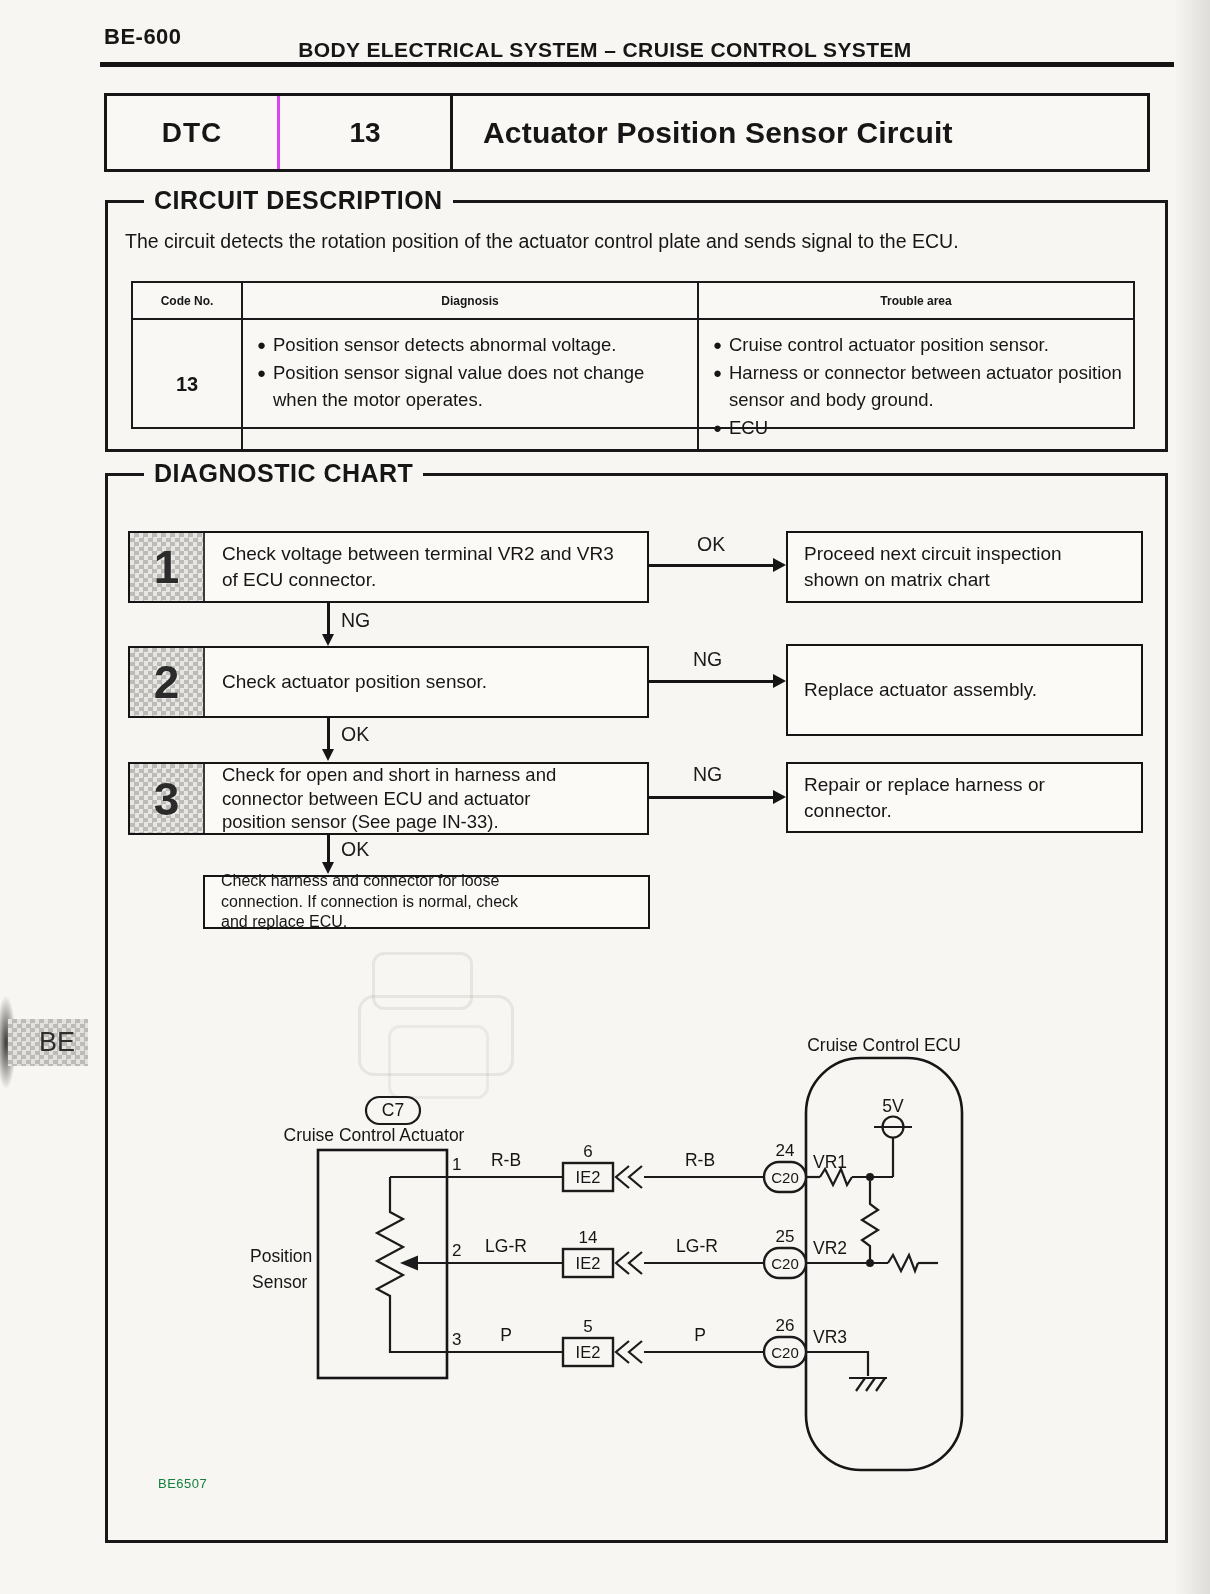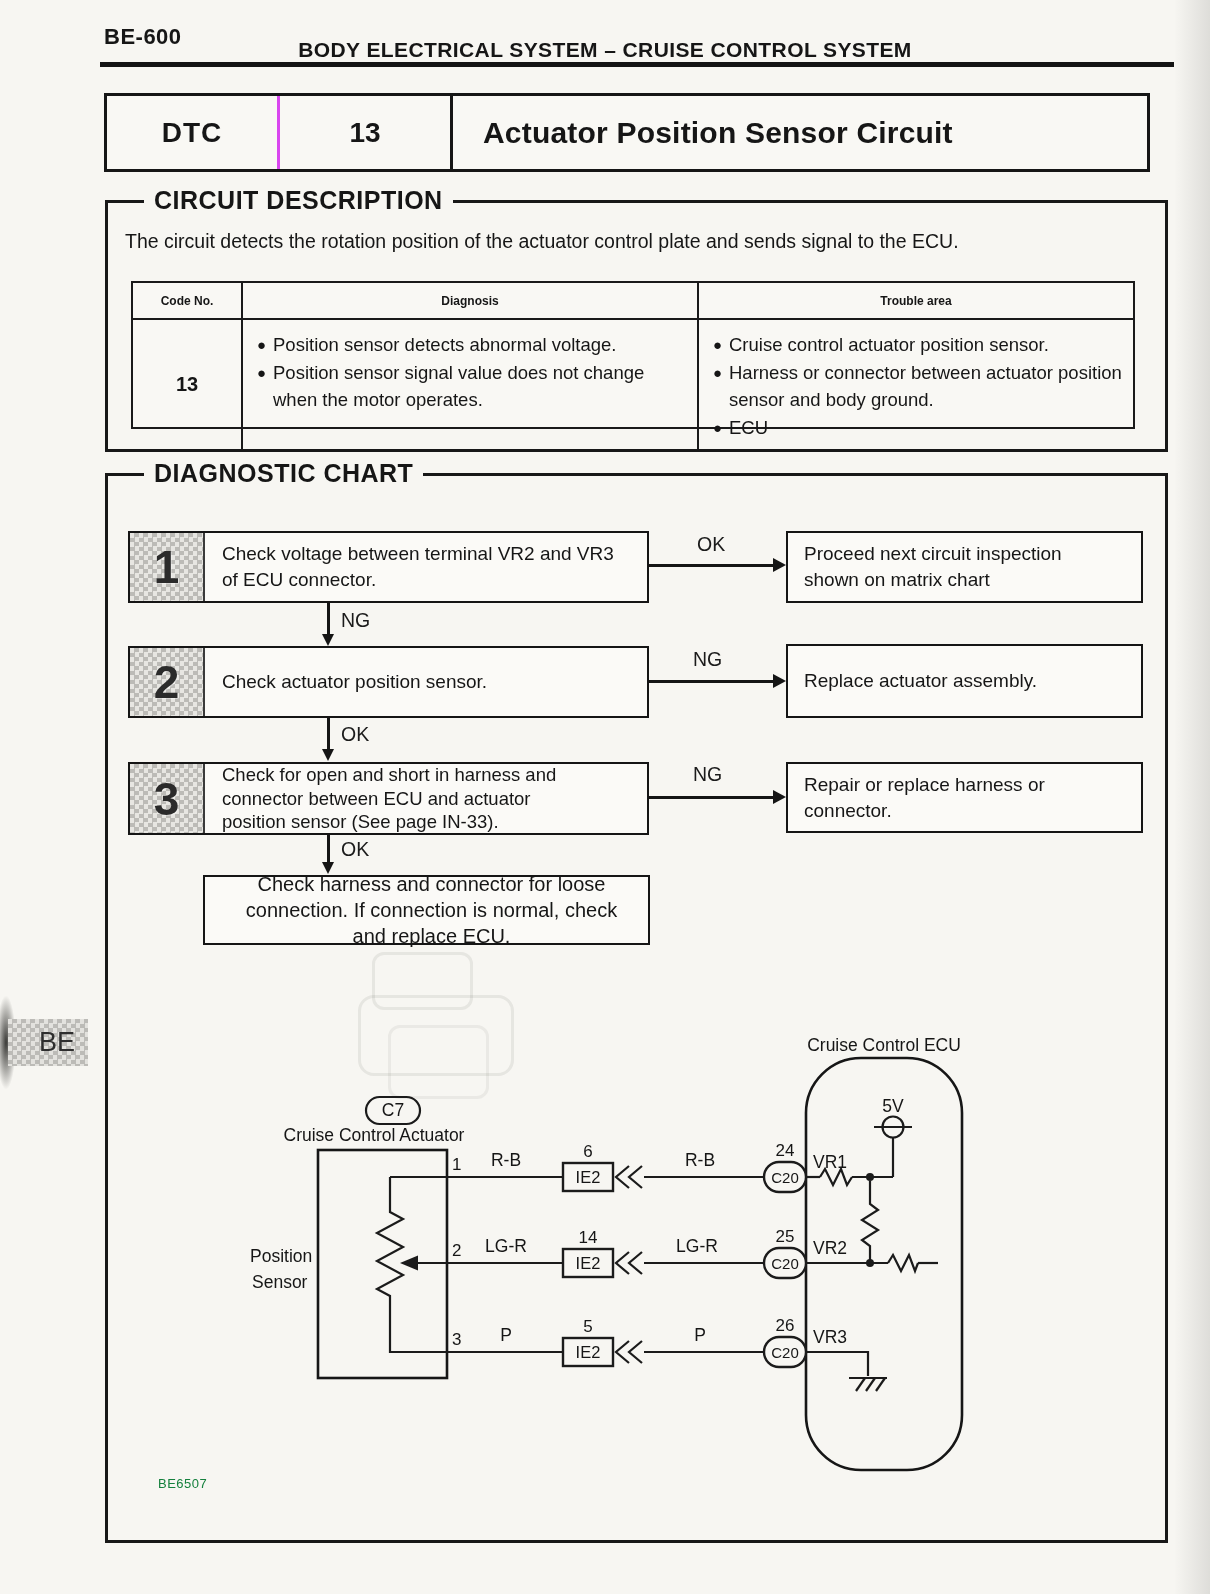--- a/index.html
+++ b/index.html
@@ -150,21 +150,21 @@
     <div class="tile">
         <span class="num">2</span>
       </div>
     <div class="steptext">
       <span>Check actuator position sensor.</span>
     </div>
   </div>
   <div class="hline" style="left:649px;top:680px;width:125px;"></div>
   <div class="harrow" style="left:773px;top:674px;"></div>
   <div class="flowlabel" style="left:693px;top:648px;">NG</div>
-  <div class="rbox" style="left:786px;top:644px;width:357px;height:74px;">
+  <div class="rbox" style="left:786px;top:644px;width:357px;height:92px;">
     <span>Replace actuator assembly.</span>
   </div>
   <div class="vline" style="left:326.5px;top:718px;height:32px;"></div>
   <div class="varrow" style="left:321.5px;top:749px;"></div>
   <div class="flowlabel" style="left:341px;top:723px;">OK</div>
 
   <div class="step" style="left:128px;top:762px;width:521px;height:73px;">
     <div class="tile">
         <span class="num">3</span>
       </div>
@@ -178,21 +178,21 @@
   <div class="harrow" style="left:773px;top:790px;"></div>
   <div class="flowlabel" style="left:693px;top:763px;">NG</div>
   <div class="rbox" style="left:786px;top:762px;width:357px;height:71px;">
     <span>Repair or replace harness or</span>
     <span>connector.</span>
   </div>
   <div class="vline" style="left:326.5px;top:835px;height:28px;"></div>
   <div class="varrow" style="left:321.5px;top:862px;"></div>
   <div class="flowlabel" style="left:341px;top:838px;">OK</div>
 
-  <div class="rbox" style="left:203px;top:875px;width:447px;height:70px;font-size:20px;line-height:1.3;align-items:center;">
+  <div class="rbox" style="left:203px;top:875px;width:447px;height:54px;font-size:16px;line-height:1.3;">
     <span>Check harness and connector for loose</span>
     <span>connection. If connection is normal, check</span>
     <span>and replace ECU.</span>
   </div>
 
   <div class="ghost g1"></div>
   <div class="ghost g2"></div>
   <div class="ghost g3"></div>
 
   <svg class="diag" width="1063" height="558" viewBox="105 985 1063 558">

